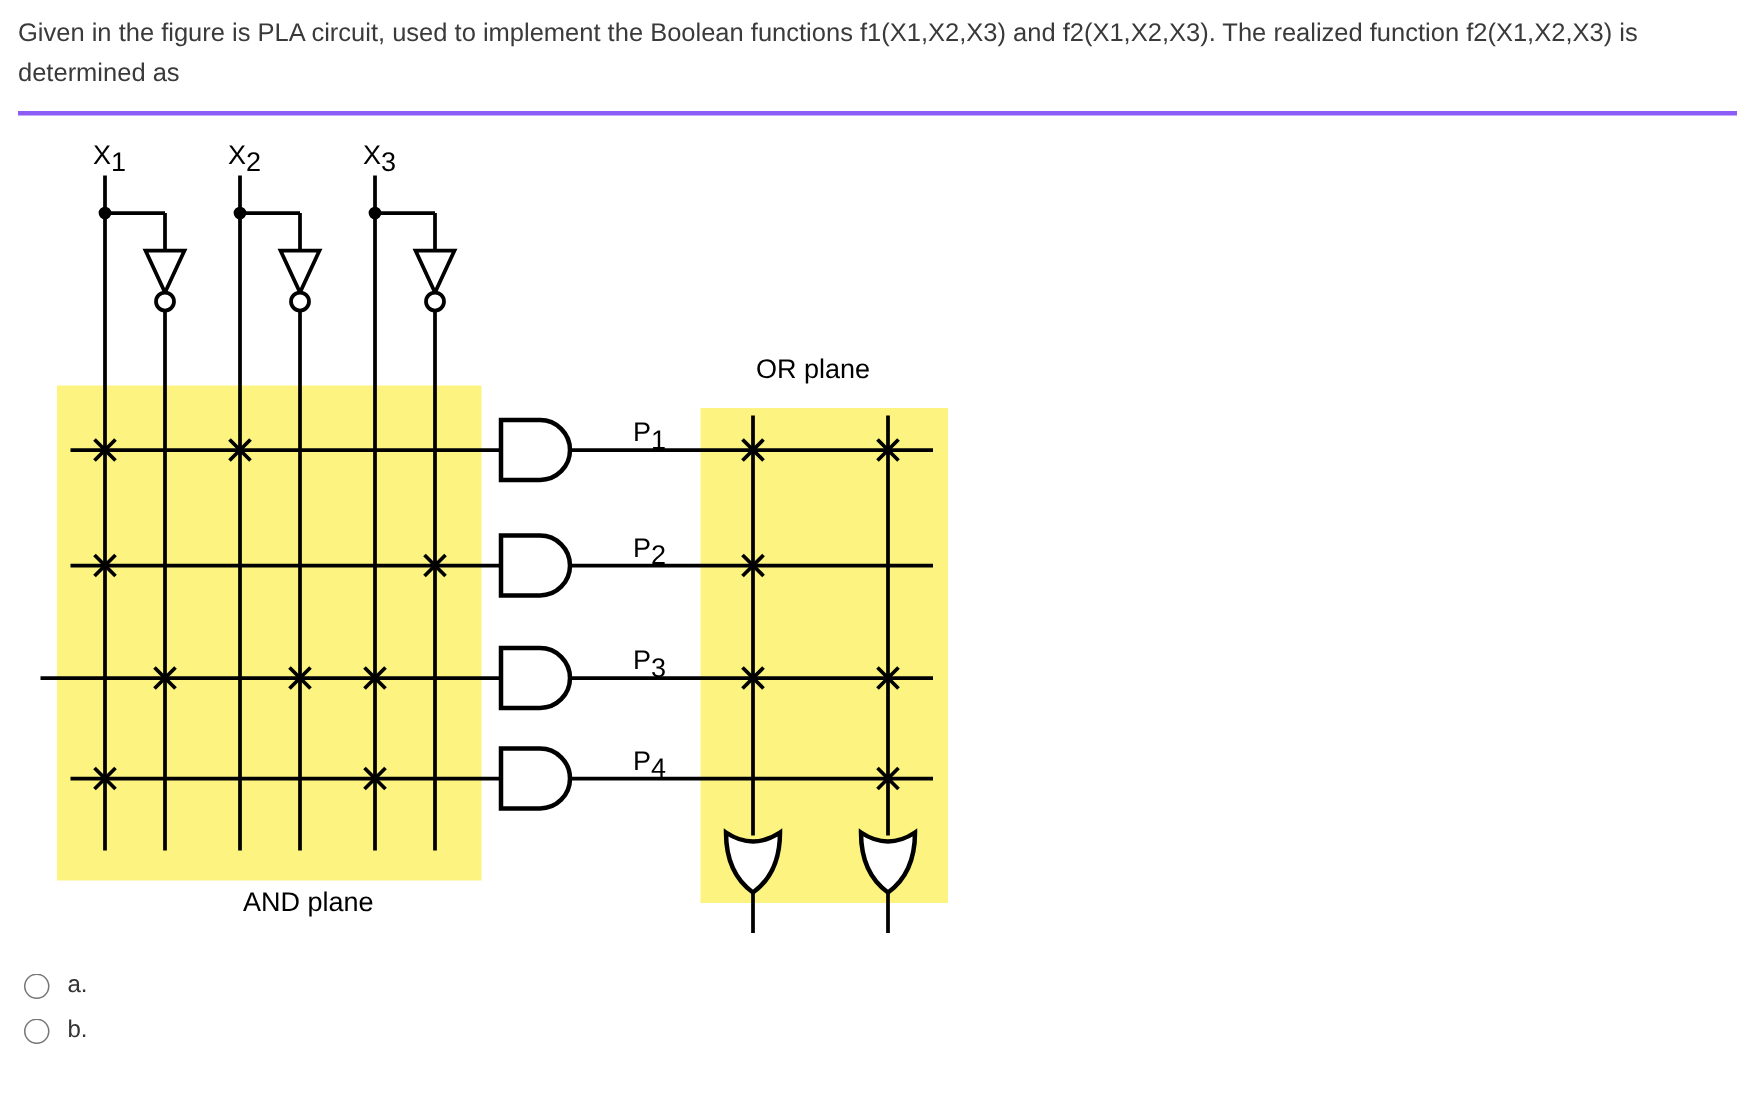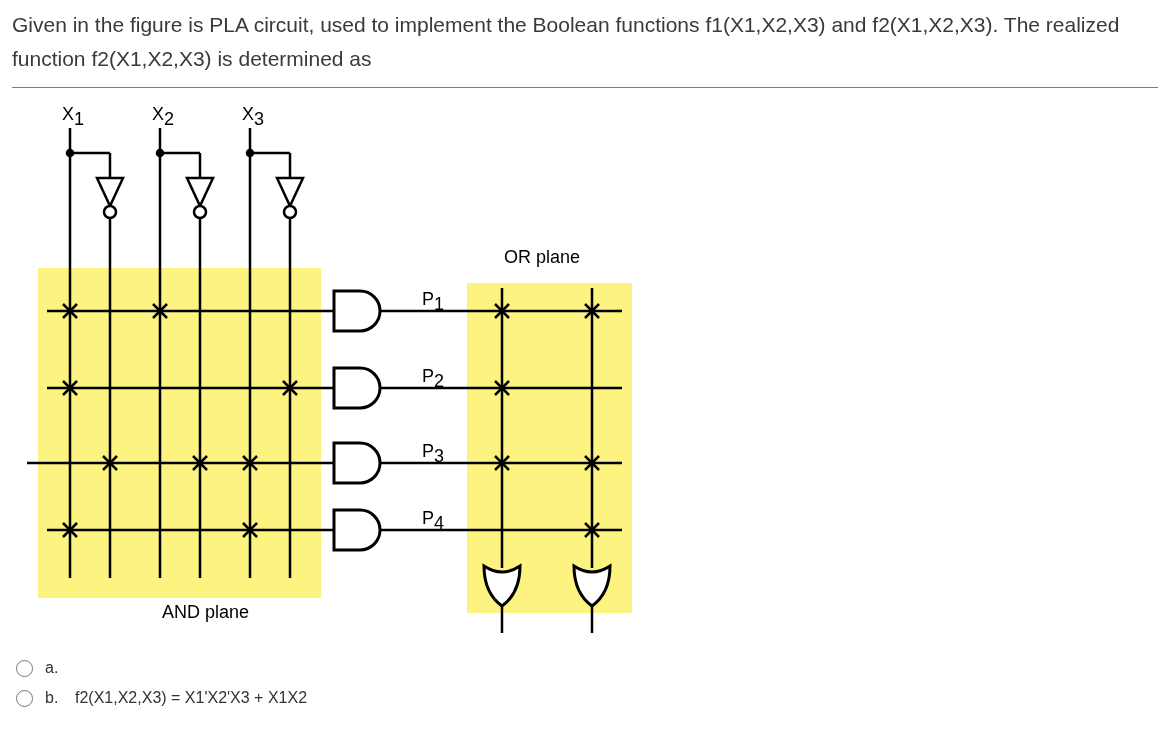--- a/index.html
+++ b/index.html
@@ -4,27 +4,27 @@
   <style>
     * { box-sizing: border-box; margin: 0; padding: 0; }
     body {
       font-family: 'Segoe UI', Arial, sans-serif;
       background: #fff;
       color: #212529;
       padding: 8px 12px;
       width: 1170px;
     }
     .question-text {
-      font-size: 21px;
+      font-size: 17px;
       line-height: 1.6;
       margin-bottom: 12px;
       color: #3a3a3a;
     }
     .figure-container {
-      border-top: 1px solid #8b5cf6;
+      border-top: 3px solid #8b5cf6;
       padding-top: 10px;
       margin-bottom: 8px;
     }
     .figure {
       width: 630px;
       height: 535px;
       position: relative;
     }
     .options {
       margin-top: 20px;
@@ -216,15 +216,14 @@
 </div>
 
 <div class="options">
   <label class="option">
     <input type="radio" name="answer" style="">
     <span class="option-letter">a.</span>
   </label>
   <label class="option">
     <input type="radio" name="answer" style="">
     <span class="option-letter">b.</span>
-    <span class="option-text">f2(X1,X2,X3) = X1'X2'X3 + X1X2</span>
   </label>
 </div>
 
 </body></html>

